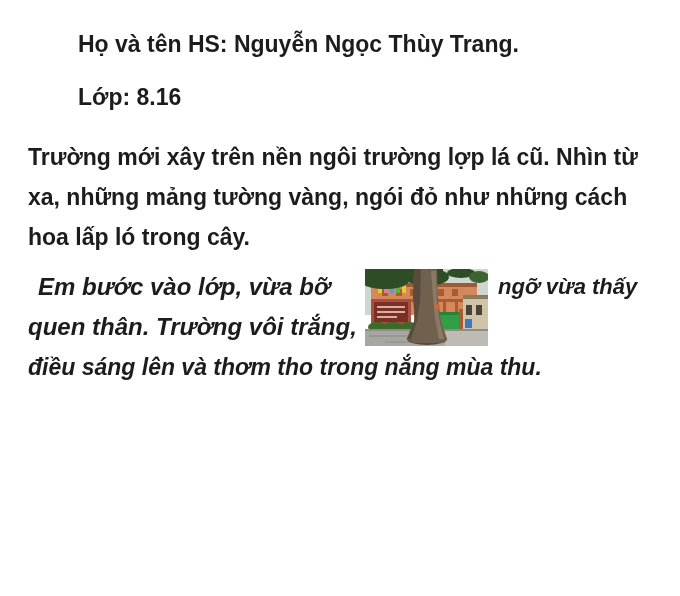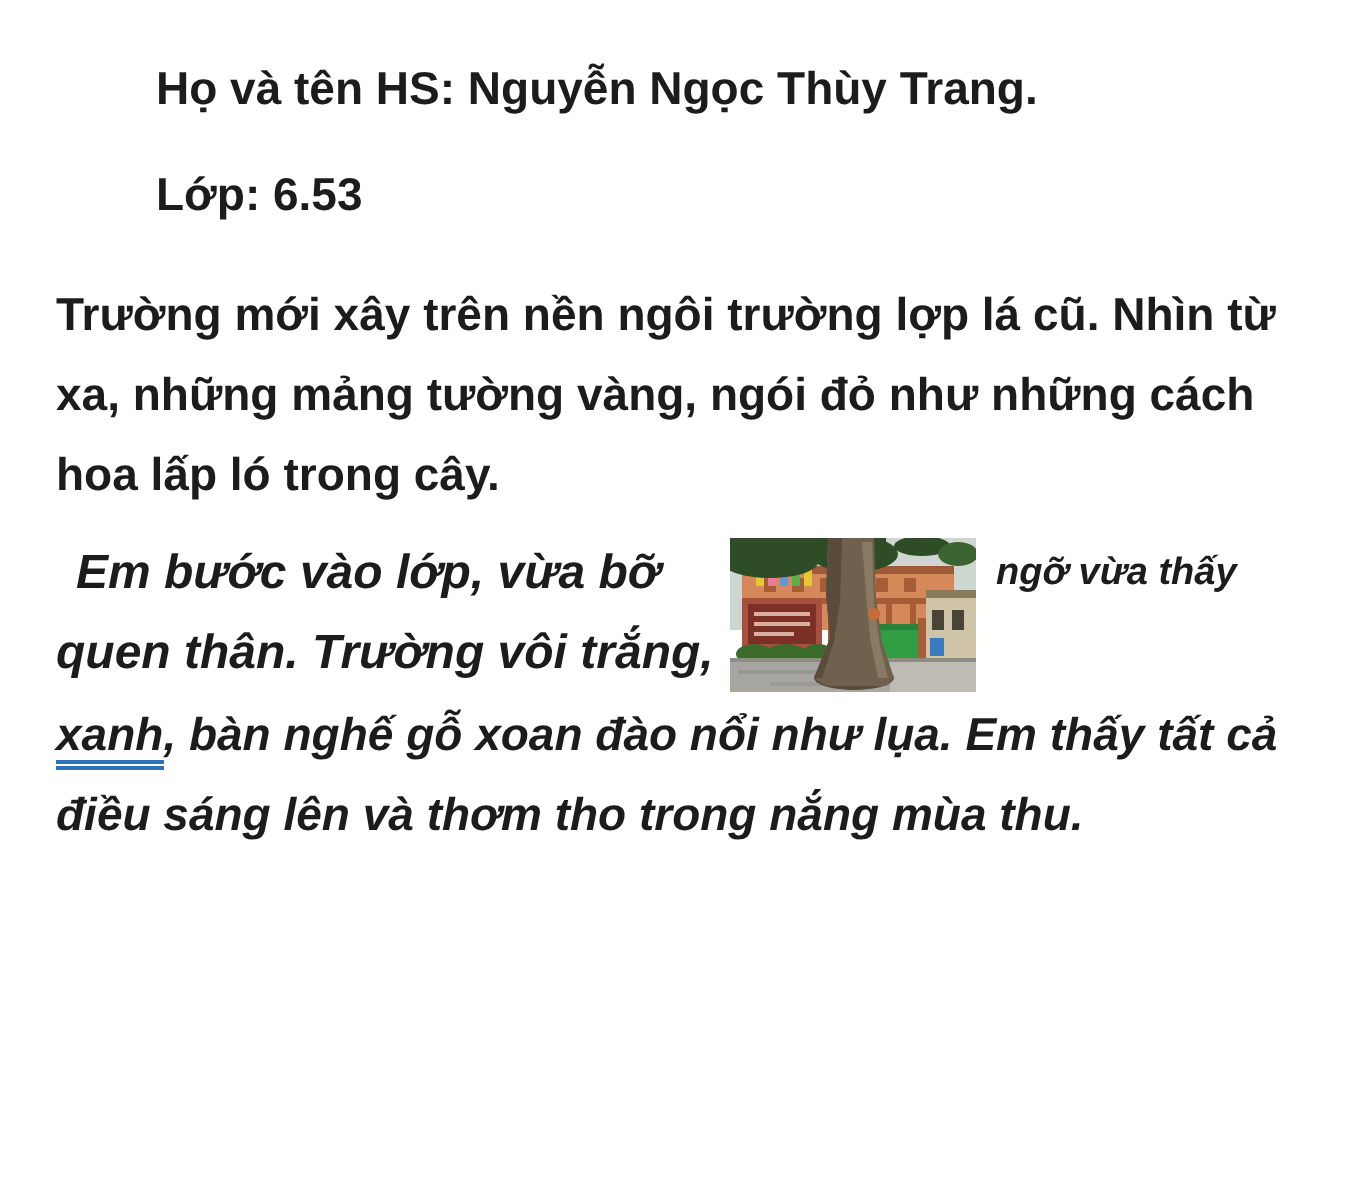--- a/index.html
+++ b/index.html
@@ -64,21 +64,21 @@
   .wrap-left .pline.indent { padding-left: 10px; }
   .photo-frame {
     width: 123px;
     height: 77px;
     flex-shrink: 0;
     margin-top: 2px;
     overflow: hidden;
   }
   .wrap-right {
     margin-left: 10px;
-    font-size: 19px;
+    font-size: 22px;
     font-weight: 700;
     font-style: italic;
     line-height: 40px;
   }
 
   .para2-rest {
     margin: 0 0 0 28px;
     font-size: 23px;
     font-weight: 700;
     font-style: italic;
@@ -92,21 +92,21 @@
   }
   .dbl-underline.trail { padding-right: 14px; }
 </style>
 </head>
 <body>
 
 <div class="page">
 
   <div class="header">
     <div class="hline">Họ và tên HS: Nguyễn Ngọc Thùy Trang.</div>
-    <div class="hline">Lớp: 6.53</div>
+    <div class="hline">Lớp: 8.16</div>
   </div>
 
 
   <div class="para1">
     <div class="pline">Trường mới xây trên nền ngôi trường lợp lá cũ. Nhìn từ</div>
     <div class="pline">xa, những mảng tường vàng, ngói đỏ như những cách</div>
     <div class="pline">hoa lấp ló trong cây.</div>
   </div>
 
   <div class="wrap-row">
@@ -197,17 +197,16 @@
         <circle cx="72" cy="38" r="3" fill="#c86a3a"></circle>
       </svg>
     </div>
 
     <div class="wrap-right">
       <div class="pline">ngỡ vừa thấy</div>
     </div>
   </div>
 
   <div class="para2-rest">
-    <div class="pline"><span class="dbl-underline">xanh</span><span>, bàn nghế gỗ xoan đào nổi như lụa. Em thấy tất cả</span></div>
     <div class="pline">điều sáng lên và thơm tho trong nắng mùa thu.</div>
   </div>
 
 </div>
 
 </body></html>

